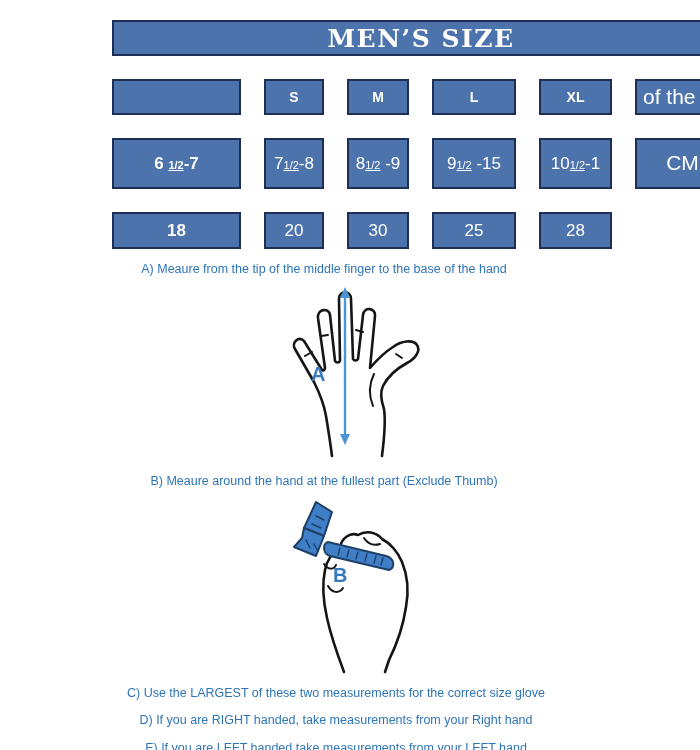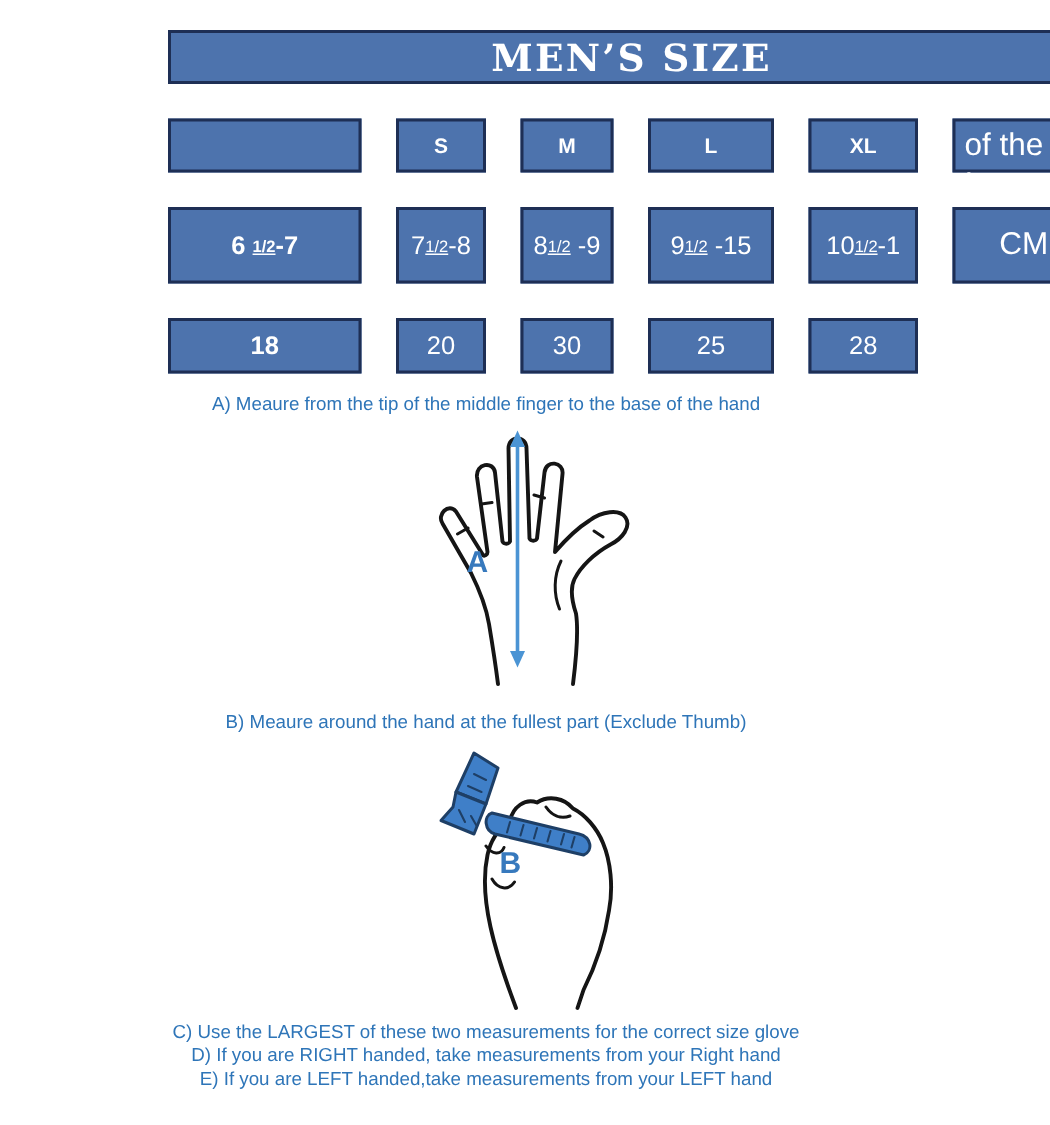--- a/index.html
+++ b/index.html
@@ -48,21 +48,21 @@
   
   .note {
     color: #2e75b8;
     font-size: 12.5px;
     text-align: center;
     width: 648px;
   }
   .note-a { margin-top: 13px; }
   .note-b { margin-top: 16px; }
   .notes-block { margin-top: 7px; line-height: 15.3px; }
-  .notes-block .note { margin: 0; }
+  .notes-block .note { margin: 12px; }
   
   .hand-fig { display: block; margin: 6px auto 0 auto; }
   .hand-fig text {
     font-family: "Liberation Sans", sans-serif;
     font-weight: bold;
     font-size: 20px;
     fill: #3779bd;
   }
 </style>
 </head>

